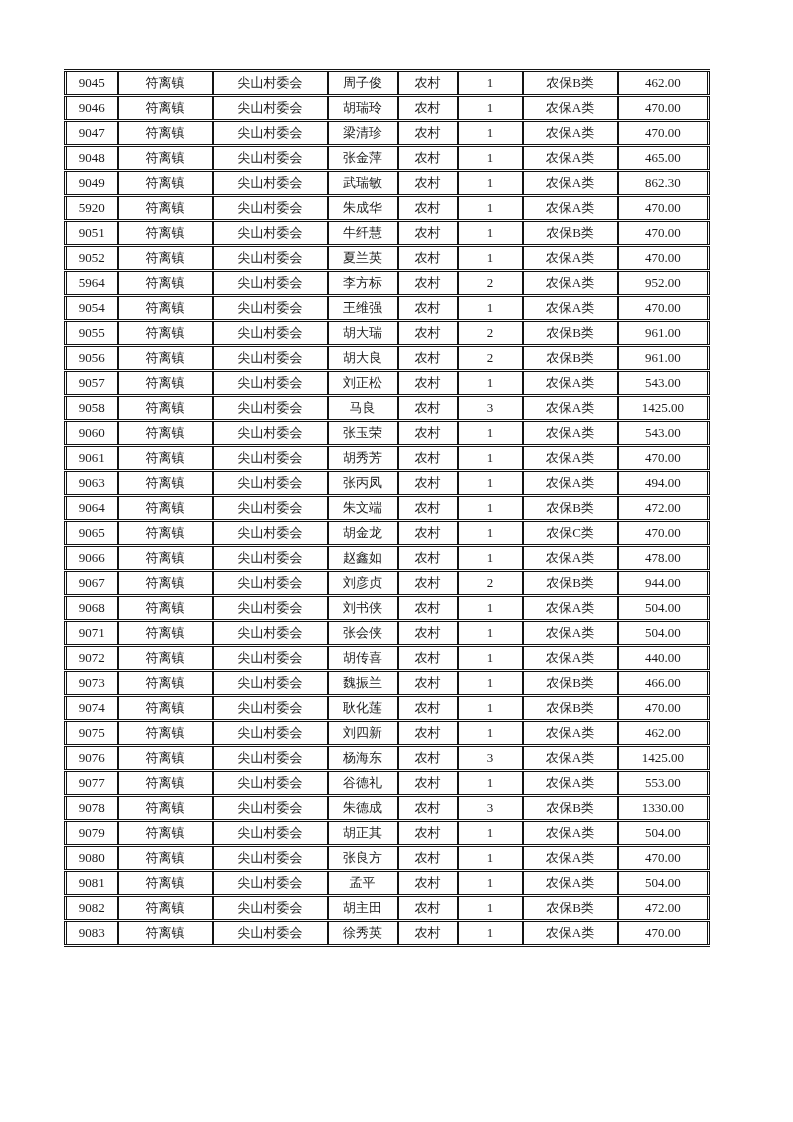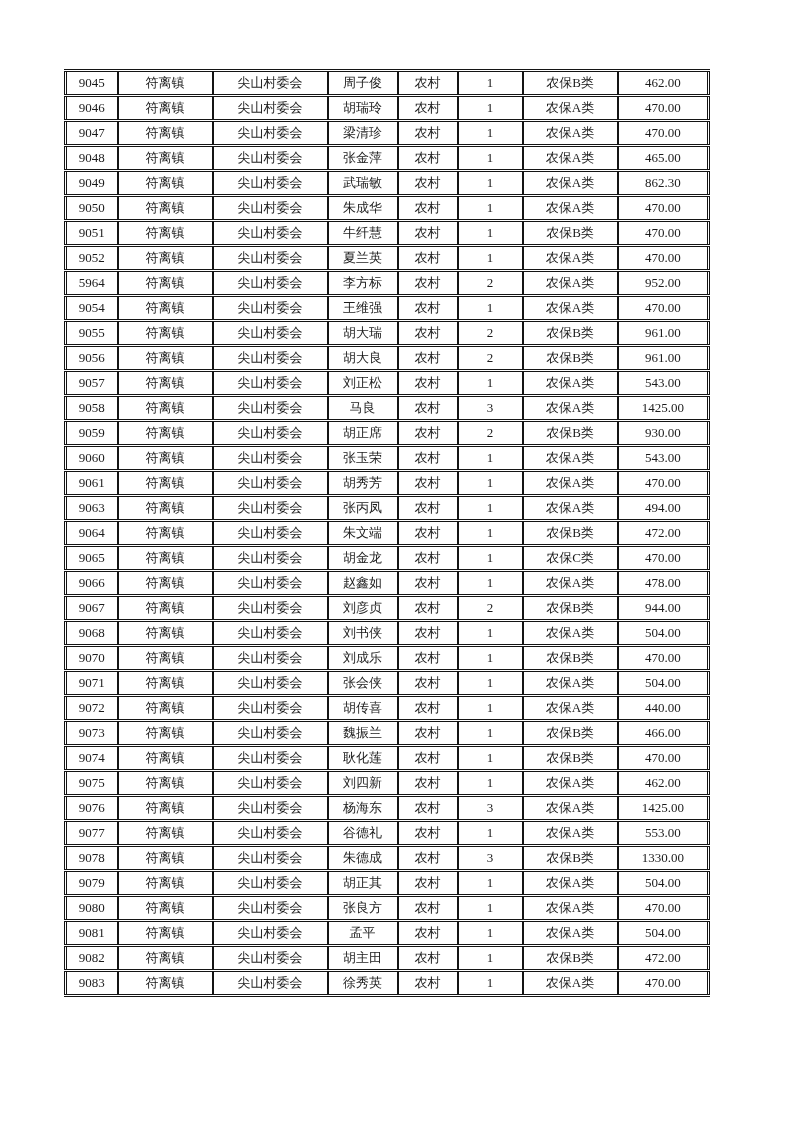--- a/index.html
+++ b/index.html
@@ -107,21 +107,21 @@
           <td>9049</td>
           <td>符离镇</td>
           <td>尖山村委会</td>
           <td>武瑞敏</td>
           <td>农村</td>
           <td>1</td>
           <td>农保A类</td>
           <td>862.30</td>
         </tr>
         <tr>
-          <td>9050</td>
+          <td>5920</td>
           <td>符离镇</td>
           <td>尖山村委会</td>
           <td>朱成华</td>
           <td>农村</td>
           <td>1</td>
           <td>农保A类</td>
           <td>470.00</td>
         </tr>
         <tr>
           <td>9051</td>
@@ -197,118 +197,98 @@
           <td>9058</td>
           <td>符离镇</td>
           <td>尖山村委会</td>
           <td>马良</td>
           <td>农村</td>
           <td>3</td>
           <td>农保A类</td>
           <td>1425.00</td>
         </tr>
         <tr>
-          <td>9059</td>
-          <td>符离镇</td>
-          <td>尖山村委会</td>
-          <td>胡正席</td>
+          <td>9060</td>
+          <td>符离镇</td>
+          <td>尖山村委会</td>
+          <td>张玉荣</td>
+          <td>农村</td>
+          <td>1</td>
+          <td>农保A类</td>
+          <td>543.00</td>
+        </tr>
+        <tr>
+          <td>9061</td>
+          <td>符离镇</td>
+          <td>尖山村委会</td>
+          <td>胡秀芳</td>
+          <td>农村</td>
+          <td>1</td>
+          <td>农保A类</td>
+          <td>470.00</td>
+        </tr>
+        <tr>
+          <td>9063</td>
+          <td>符离镇</td>
+          <td>尖山村委会</td>
+          <td>张丙凤</td>
+          <td>农村</td>
+          <td>1</td>
+          <td>农保A类</td>
+          <td>494.00</td>
+        </tr>
+        <tr>
+          <td>9064</td>
+          <td>符离镇</td>
+          <td>尖山村委会</td>
+          <td>朱文端</td>
+          <td>农村</td>
+          <td>1</td>
+          <td>农保B类</td>
+          <td>472.00</td>
+        </tr>
+        <tr>
+          <td>9065</td>
+          <td>符离镇</td>
+          <td>尖山村委会</td>
+          <td>胡金龙</td>
+          <td>农村</td>
+          <td>1</td>
+          <td>农保C类</td>
+          <td>470.00</td>
+        </tr>
+        <tr>
+          <td>9066</td>
+          <td>符离镇</td>
+          <td>尖山村委会</td>
+          <td>赵鑫如</td>
+          <td>农村</td>
+          <td>1</td>
+          <td>农保A类</td>
+          <td>478.00</td>
+        </tr>
+        <tr>
+          <td>9067</td>
+          <td>符离镇</td>
+          <td>尖山村委会</td>
+          <td>刘彦贞</td>
           <td>农村</td>
           <td>2</td>
           <td>农保B类</td>
-          <td>930.00</td>
-        </tr>
-        <tr>
-          <td>9060</td>
-          <td>符离镇</td>
-          <td>尖山村委会</td>
-          <td>张玉荣</td>
-          <td>农村</td>
-          <td>1</td>
-          <td>农保A类</td>
-          <td>543.00</td>
-        </tr>
-        <tr>
-          <td>9061</td>
-          <td>符离镇</td>
-          <td>尖山村委会</td>
-          <td>胡秀芳</td>
-          <td>农村</td>
-          <td>1</td>
-          <td>农保A类</td>
-          <td>470.00</td>
-        </tr>
-        <tr>
-          <td>9063</td>
-          <td>符离镇</td>
-          <td>尖山村委会</td>
-          <td>张丙凤</td>
-          <td>农村</td>
-          <td>1</td>
-          <td>农保A类</td>
-          <td>494.00</td>
-        </tr>
-        <tr>
-          <td>9064</td>
-          <td>符离镇</td>
-          <td>尖山村委会</td>
-          <td>朱文端</td>
-          <td>农村</td>
-          <td>1</td>
-          <td>农保B类</td>
-          <td>472.00</td>
-        </tr>
-        <tr>
-          <td>9065</td>
-          <td>符离镇</td>
-          <td>尖山村委会</td>
-          <td>胡金龙</td>
-          <td>农村</td>
-          <td>1</td>
-          <td>农保C类</td>
-          <td>470.00</td>
-        </tr>
-        <tr>
-          <td>9066</td>
-          <td>符离镇</td>
-          <td>尖山村委会</td>
-          <td>赵鑫如</td>
-          <td>农村</td>
-          <td>1</td>
-          <td>农保A类</td>
-          <td>478.00</td>
-        </tr>
-        <tr>
-          <td>9067</td>
-          <td>符离镇</td>
-          <td>尖山村委会</td>
-          <td>刘彦贞</td>
-          <td>农村</td>
-          <td>2</td>
-          <td>农保B类</td>
           <td>944.00</td>
         </tr>
         <tr>
           <td>9068</td>
           <td>符离镇</td>
           <td>尖山村委会</td>
           <td>刘书侠</td>
           <td>农村</td>
           <td>1</td>
           <td>农保A类</td>
           <td>504.00</td>
-        </tr>
-        <tr>
-          <td>9070</td>
-          <td>符离镇</td>
-          <td>尖山村委会</td>
-          <td>刘成乐</td>
-          <td>农村</td>
-          <td>1</td>
-          <td>农保B类</td>
-          <td>470.00</td>
         </tr>
         <tr>
           <td>9071</td>
           <td>符离镇</td>
           <td>尖山村委会</td>
           <td>张会侠</td>
           <td>农村</td>
           <td>1</td>
           <td>农保A类</td>
           <td>504.00</td>

